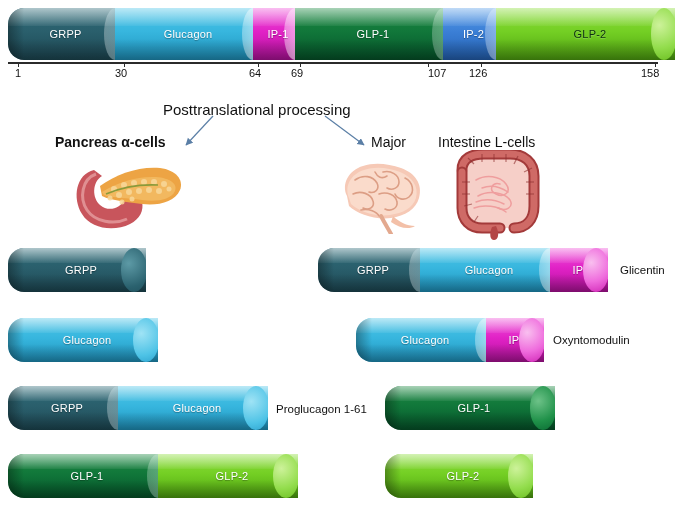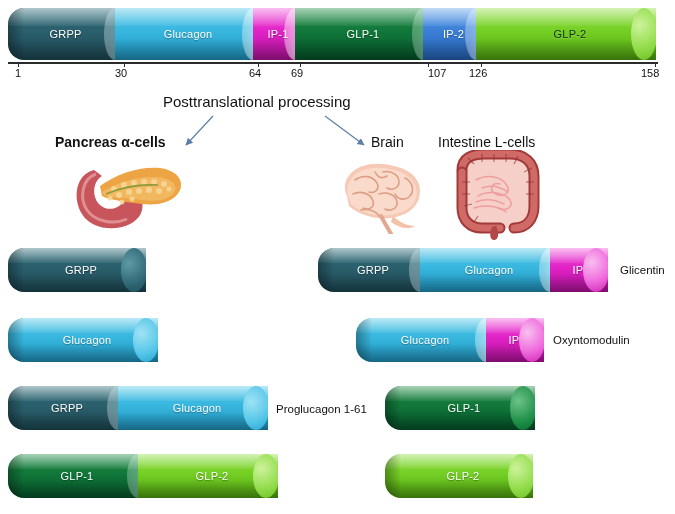--- a/index.html
+++ b/index.html
@@ -54,35 +54,35 @@
   
   .c-grpp   {background:linear-gradient(to bottom,#2e6b78 0%,#2a5f6c 45%,#1d4854 100%);}
   .c-grpp   .joint{background:linear-gradient(to right,rgba(255,255,255,.30),rgba(140,200,215,.55));}
   .c-grpp   .endcap{background:radial-gradient(circle at 30% 35%,#5d9aa6,#2a616e 70%,#22525e);}
   .c-gluc   {background:linear-gradient(to bottom,#4fc6e8 0%,#37b6de 45%,#1f93bd 100%);}
   .c-gluc   .joint{background:linear-gradient(to right,rgba(255,255,255,.34),rgba(255,255,255,.62));}
   .c-gluc   .endcap{background:radial-gradient(circle at 32% 35%,#9fe3f5,#4ec3e6 65%,#2ea3cf);}
   .c-ip1    {background:linear-gradient(to bottom,#ef57da 0%,#e122c6 45%,#b3129c 100%);}
   .c-ip1    .joint{background:linear-gradient(to right,rgba(255,255,255,.40),rgba(255,225,250,.72));}
   .c-ip1    .endcap{background:radial-gradient(circle at 32% 33%,#f9bfef,#ef6cdd 55%,#cf23b4);}
-  .c-glp1   {background:linear-gradient(to bottom,#1d8a43 0%,#11773a 45%,#05552a 100%);}
+  .c-glp1   {background:linear-gradient(to bottom,#1d8a43 0%,#11773a 45%,#05552a 100%);padding-left:20px;}
   .c-glp1   .joint{background:linear-gradient(to right,rgba(255,255,255,.26),rgba(180,235,200,.48));}
   .c-glp1   .endcap{background:radial-gradient(circle at 32% 34%,#6dc288,#1f9149 60%,#0b6b33);}
   .c-ip2    {background:linear-gradient(to bottom,#5a9ee8 0%,#3b7fd6 45%,#2462b4 100%);}
   .c-ip2    .joint{background:linear-gradient(to right,rgba(255,255,255,.30),rgba(210,235,255,.55));}
   .c-glp2   {background:linear-gradient(to bottom,#8ddd3d 0%,#74cf24 45%,#4fa310 100%);}
   .c-glp2   .endcap{background:radial-gradient(circle at 32% 33%,#cdf29a,#93dd4d 58%,#6cbf22);}
 
   
   .axis{position:absolute;left:8px;top:62px;width:650px;height:2px;background:#2b2b2b;}
   .tick{position:absolute;top:62px;width:1px;height:5px;background:#2b2b2b;}
   .tick-lbl{position:absolute;top:67px;font-size:11px;color:#111;white-space:nowrap;}
 
   
-  .title{position:absolute;font-size:15px;color:#111;white-space:nowrap;}
+  .title{position:absolute;font-size:15px;color:#111;white-space:nowrap;margin-top:8px;}
   .organ-lbl{position:absolute;font-size:14px;color:#111;white-space:nowrap;}
   .prod-lbl{position:absolute;font-size:11.5px;color:#111;
             line-height:14px;white-space:nowrap;}
   svg.arrows{position:absolute;left:0;top:0;width:675px;height:514px;overflow:visible;}
   .organ{position:absolute;}
 </style>
 </head>
 <body>
 
 <div class="stage">
@@ -137,21 +137,21 @@
     <defs>
       <marker id="ah" markerWidth="7" markerHeight="7" refX="5.5" refY="3" orient="auto">
         <path d="M0,0 L6,3 L0,6 z" fill="#5b7fa6"></path>
       </marker>
     </defs>
     <line x1="213" y1="116" x2="186" y2="145" stroke="#5b7fa6" stroke-width="1.2" marker-end="url(#ah)"></line>
     <line x1="325" y1="116" x2="364" y2="145" stroke="#5b7fa6" stroke-width="1.2" marker-end="url(#ah)"></line>
   </svg>
 
   <div class="organ-lbl" style="left:55px;top:134px;font-weight:bold;">Pancreas α-cells</div>
-  <div class="organ-lbl" style="left:371px;top:134px;">Brain</div>
+  <div class="organ-lbl" style="left:371px;top:134px;">Major</div>
   <div class="organ-lbl" style="left:438px;top:134px;">Intestine L-cells</div>
 
   <svg class="organ" style="left:62px;top:152px;" width="128" height="88" viewBox="0 0 128 88">
     <path d="M32 18 C14 22 10 46 20 62 C29 77 52 80 68 72 C78 67 82 58 80 50
              C77 40 66 40 62 48 C58 57 46 60 38 53 C30 46 30 30 40 24 Z" fill="#c8555c"></path>
     <path d="M34 22 C20 27 17 46 25 58 C33 70 52 73 65 67" fill="none" stroke="#e08f92" stroke-width="3"></path>
     <path d="M38 34 C54 22 78 14 98 16 C114 18 122 28 118 38
              C113 50 96 54 80 52 C64 50 48 48 40 44 Z" fill="#eda444"></path>
     <path d="M40 40 C56 30 76 24 94 25 C108 26 116 32 113 39
              C109 48 94 50 80 48 C66 46 50 46 42 43 Z" fill="#f2b85f"></path>

